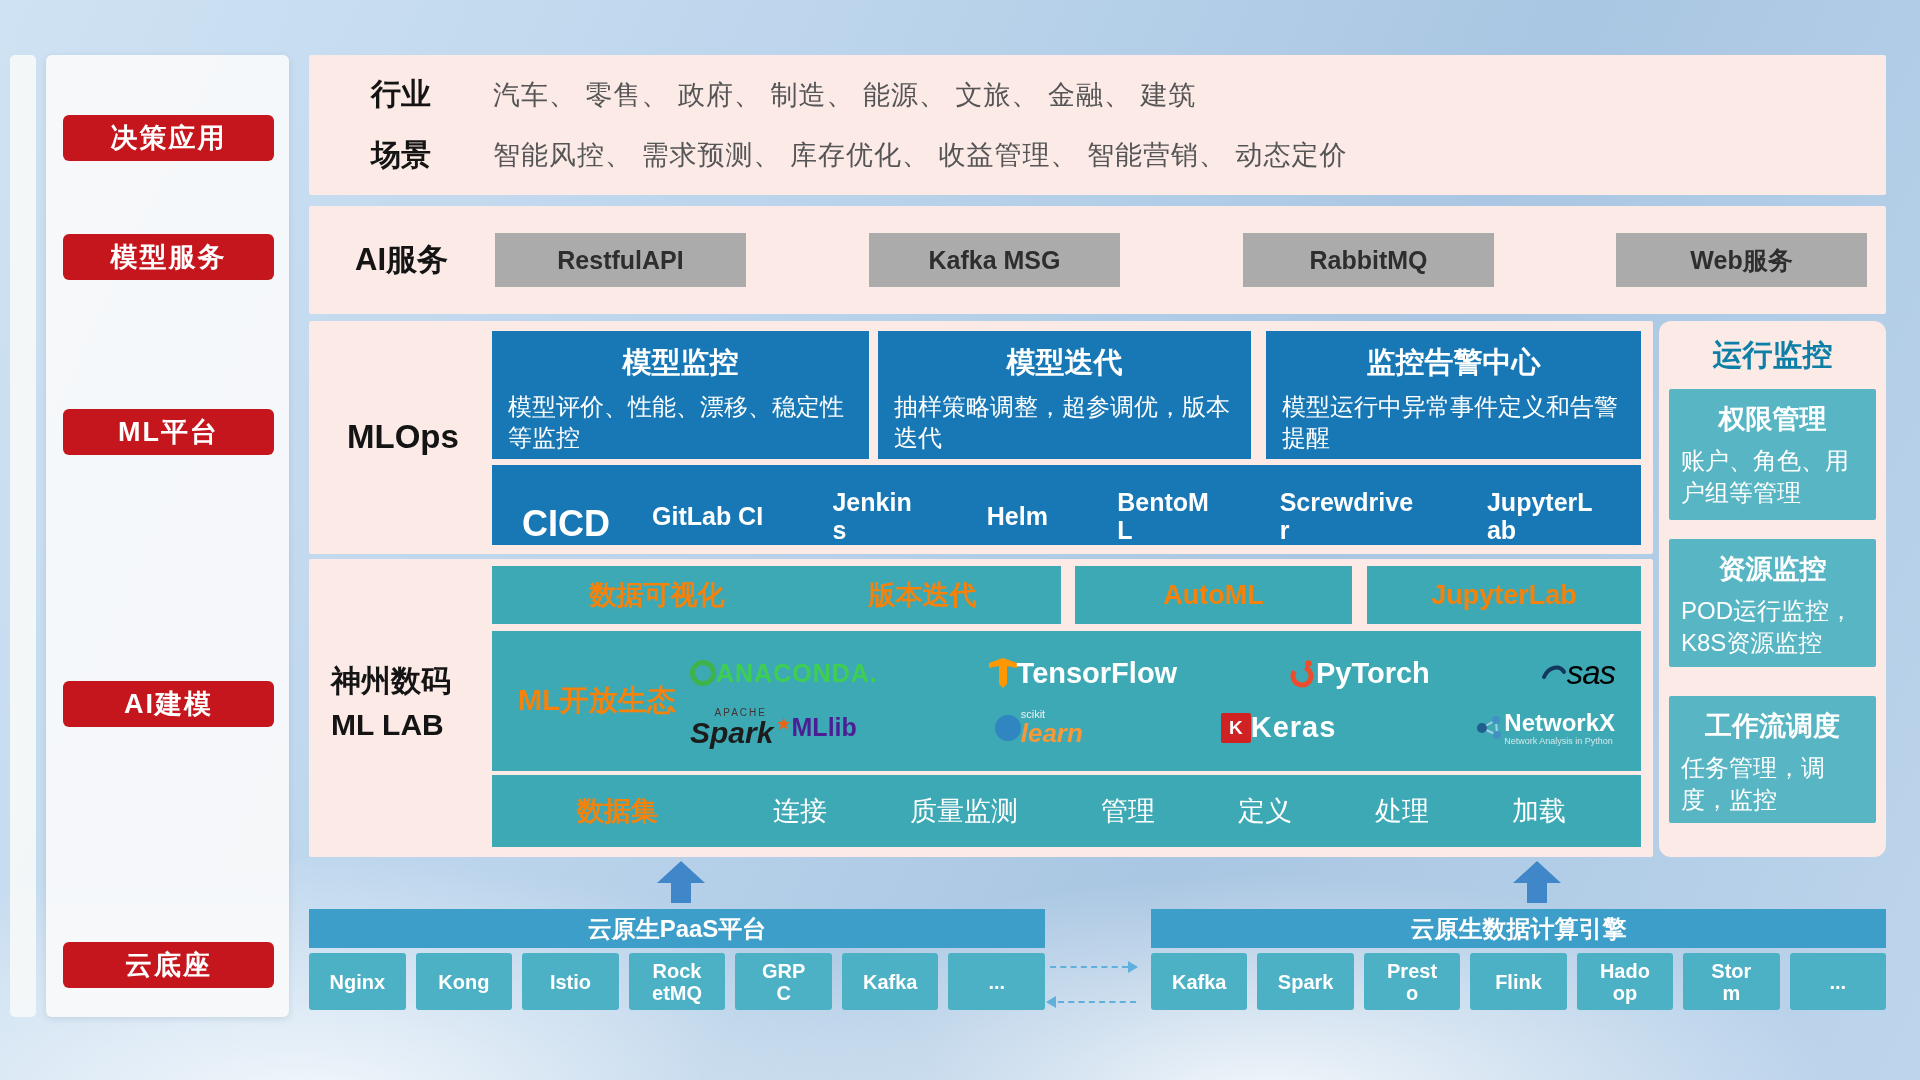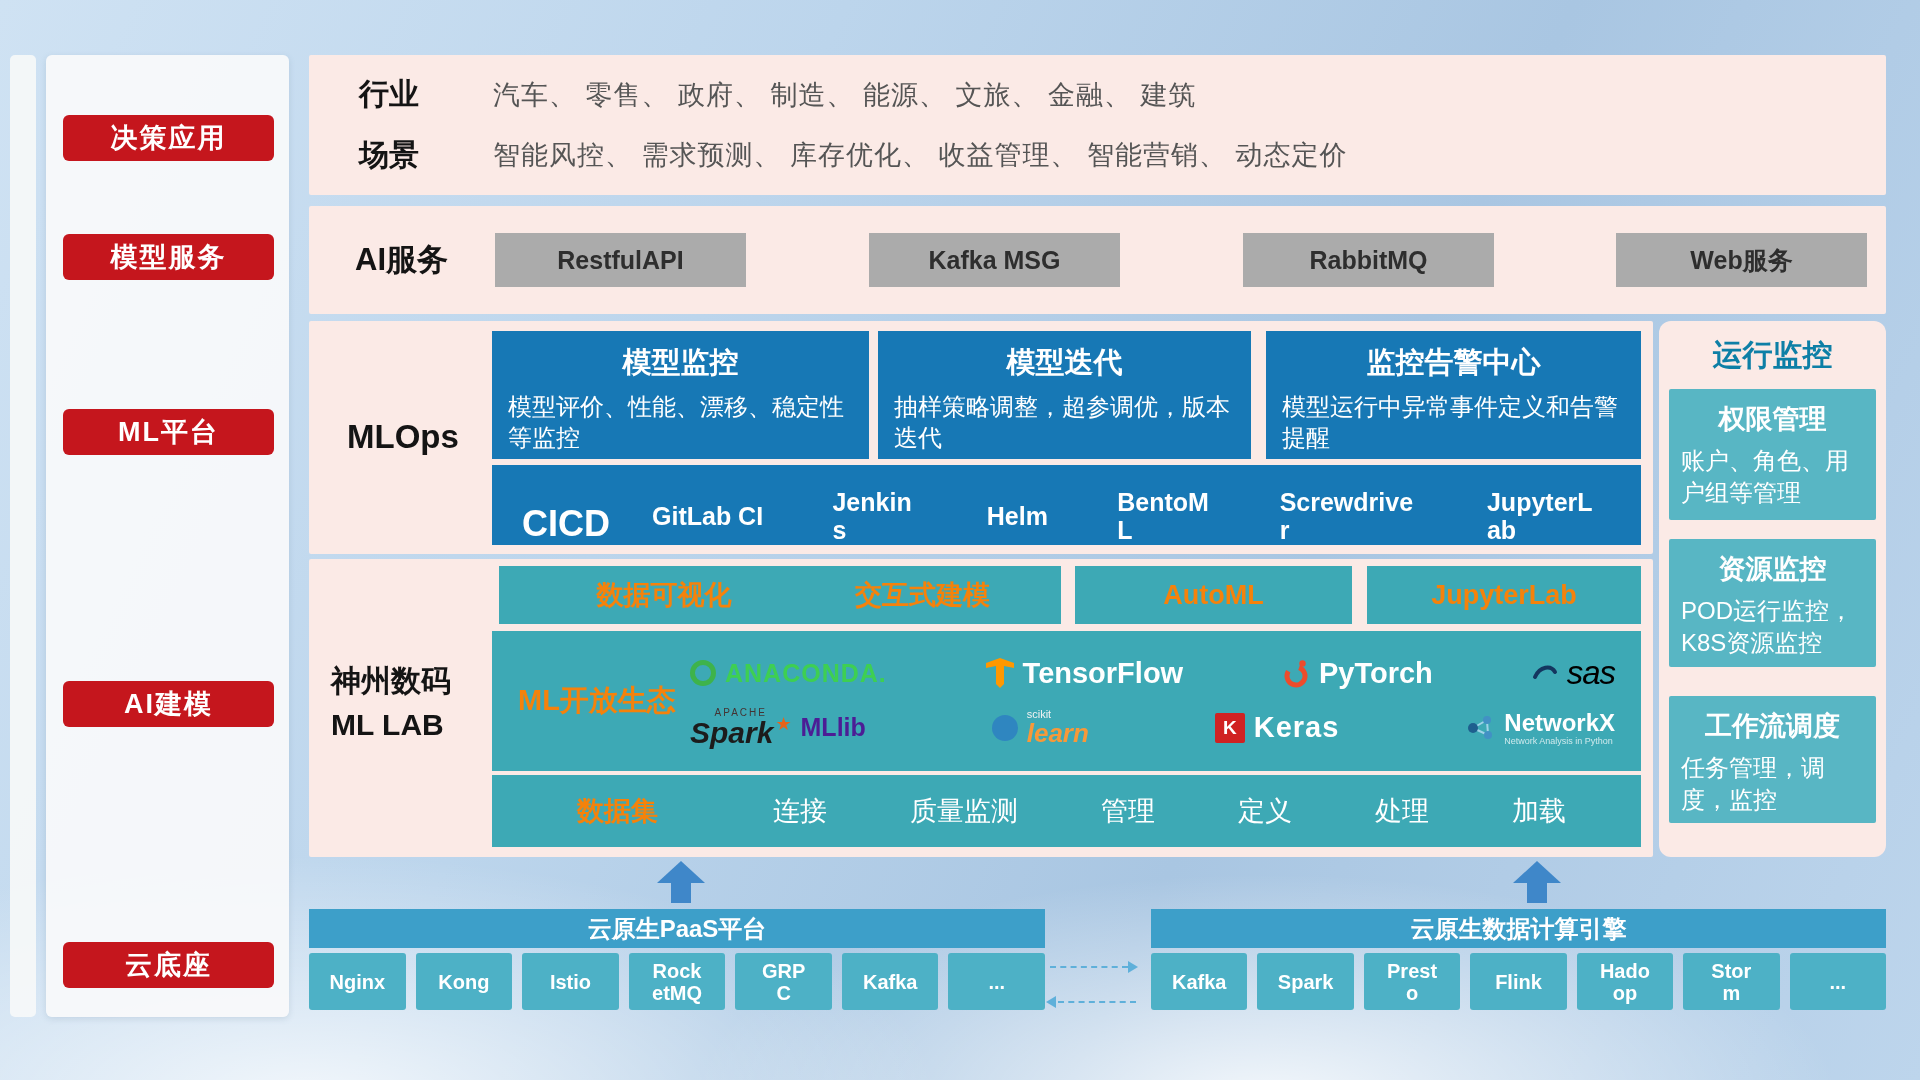--- a/index.html
+++ b/index.html
@@ -11,21 +11,21 @@
       radial-gradient(48% 34% at 66% 102%, rgba(255,255,255,.85), rgba(255,255,255,0) 62%),
       linear-gradient(115deg,#cfe2f3 0%,#bcd5ec 35%,#a9c6e2 65%,#bdd5ec 100%);
   }
   .strip-thin{position:absolute;left:10px;top:55px;width:26px;height:962px;background:rgba(246,248,249,.92);border-radius:5px;}
   .sidebar{position:absolute;left:46px;top:55px;width:243px;height:962px;background:rgba(248,249,250,.95);border-radius:6px;box-shadow:0 2px 6px rgba(90,120,150,.18);}
   .red-btn{position:absolute;left:63px;width:211px;height:46px;background:#c5161d;color:#fff;font-size:27px;font-weight:bold;display:flex;align-items:center;justify-content:center;border-radius:6px;letter-spacing:2px;}
 
   .band{position:absolute;background:#fbeae6;border-radius:2px;}
   .band1{left:309px;top:55px;width:1577px;height:140px;display:flex;flex-direction:column;justify-content:space-evenly;padding-left:50px;}
   .b1-row{display:flex;align-items:center;gap:62px;}
-  .b1-label{font-size:30px;font-weight:bold;color:#141414;width:72px;flex:none;}
+  .b1-label{font-size:30px;font-weight:bold;color:#141414;width:72px;flex:none;text-align:right;}
   .b1-text{font-size:27px;color:#555;letter-spacing:1px;}
 
   .band2{left:309px;top:206px;width:1577px;height:108px;}
   .b2-label{position:absolute;left:46px;top:50%;transform:translateY(-50%);font-size:31px;font-weight:bold;color:#141414;}
   .gray-btn{position:absolute;top:27px;width:251px;height:54px;background:#ababab;color:#2e2e2e;font-size:25px;font-weight:bold;display:flex;align-items:center;justify-content:center;}
 
   .band3{left:309px;top:321px;width:1344px;height:233px;}
   .mlops-label{position:absolute;left:38px;top:97px;font-size:33px;font-weight:bold;color:#141414;}
   .blue-card{position:absolute;background:#1778b5;color:#fff;padding:12px 16px;}
   .bc-title{text-align:center;font-size:29px;font-weight:bold;margin-bottom:8px;}
@@ -36,21 +36,21 @@
   .tool{font-size:25px;font-weight:bold;line-height:1.15;word-break:break-all;}
   .tw1{white-space:nowrap;} .tw2{width:85px;} .tw3{white-space:nowrap;} .tw4{width:93px;} .tw5{width:138px;} .tw6{width:116px;}
 
   .band4{left:309px;top:559px;width:1344px;height:298px;}
   .mllab-label{position:absolute;left:22px;top:100px;font-size:30px;font-weight:bold;color:#141414;line-height:1.45;}
   .teal-btn{position:absolute;top:7px;height:58px;background:#3da9b5;color:#f5820b;font-size:27px;font-weight:bold;display:flex;align-items:center;justify-content:center;}
   .eco-box{position:absolute;left:183px;top:72px;width:1149px;height:140px;background:#3da9b5;display:flex;align-items:center;}
   .eco-title{font-size:29px;font-weight:bold;color:#f5820b;margin-left:26px;width:172px;flex:none;}
   .eco-logos{flex:1;display:flex;flex-direction:column;justify-content:space-evenly;height:100%;padding:8px 26px 8px 0;}
   .eco-row{display:flex;align-items:center;justify-content:space-between;}
-  .logo{display:flex;align-items:center;gap:9px;}
+  .logo{display:flex;align-items:center;}
   .ana-ring{width:26px;height:26px;border-radius:50%;border:5px solid #3eb34b;}
   .ana-text{color:#3ecf52;font-weight:bold;font-size:25px;letter-spacing:1px;}
   .tf-text,.pt-text{color:#fff;font-weight:bold;font-size:29px;}
   .sas-text{color:#000000;font-weight:normal;font-style:italic;font-size:33px;letter-spacing:-1px;}
   .spark-block{display:flex;flex-direction:column;align-items:center;line-height:1;}
   .apache{font-size:10px;color:#433;letter-spacing:2px;}
   .spark-text{font-size:30px;font-weight:bold;font-style:italic;color:#1c1c1c;display:flex;align-items:flex-start;}
   .spark-star{color:#e8641a;font-size:18px;margin:-3px 0 0 2px;font-style:normal;}
   .mllib{color:#4c1d95;font-weight:bold;font-size:25px;}
   .skl-circle{width:26px;height:26px;border-radius:50%;background:#2f86c0;}
@@ -142,22 +142,22 @@
         <span class="tool tw6">JupyterLab</span>
       </div>
     </div>
   </div>
 
   <div class="band band4">
     <div class="mllab-label">
       <div>神州数码</div>
       <div>ML LAB</div>
     </div>
-    <div class="teal-btn" style="left:190px;width:330px">数据可视化</div>
-    <div class="teal-btn" style="left:475px;width:277px">交互式建模</div>
+    <div class="teal-btn" style="left:183px;width:330px">数据可视化</div>
+    <div class="teal-btn" style="left:475px;width:277px">版本迭代</div>
     <div class="teal-btn" style="left:766px;width:277px">AutoML</div>
     <div class="teal-btn" style="left:1058px;width:274px">JupyterLab</div>
 
     <div class="eco-box">
       <span class="eco-title">ML开放生态</span>
       <div class="eco-logos">
         <div class="eco-row">
           <span class="logo">
             <span class="ana-ring"></span>
             <span class="ana-text">ANACONDA.</span>

